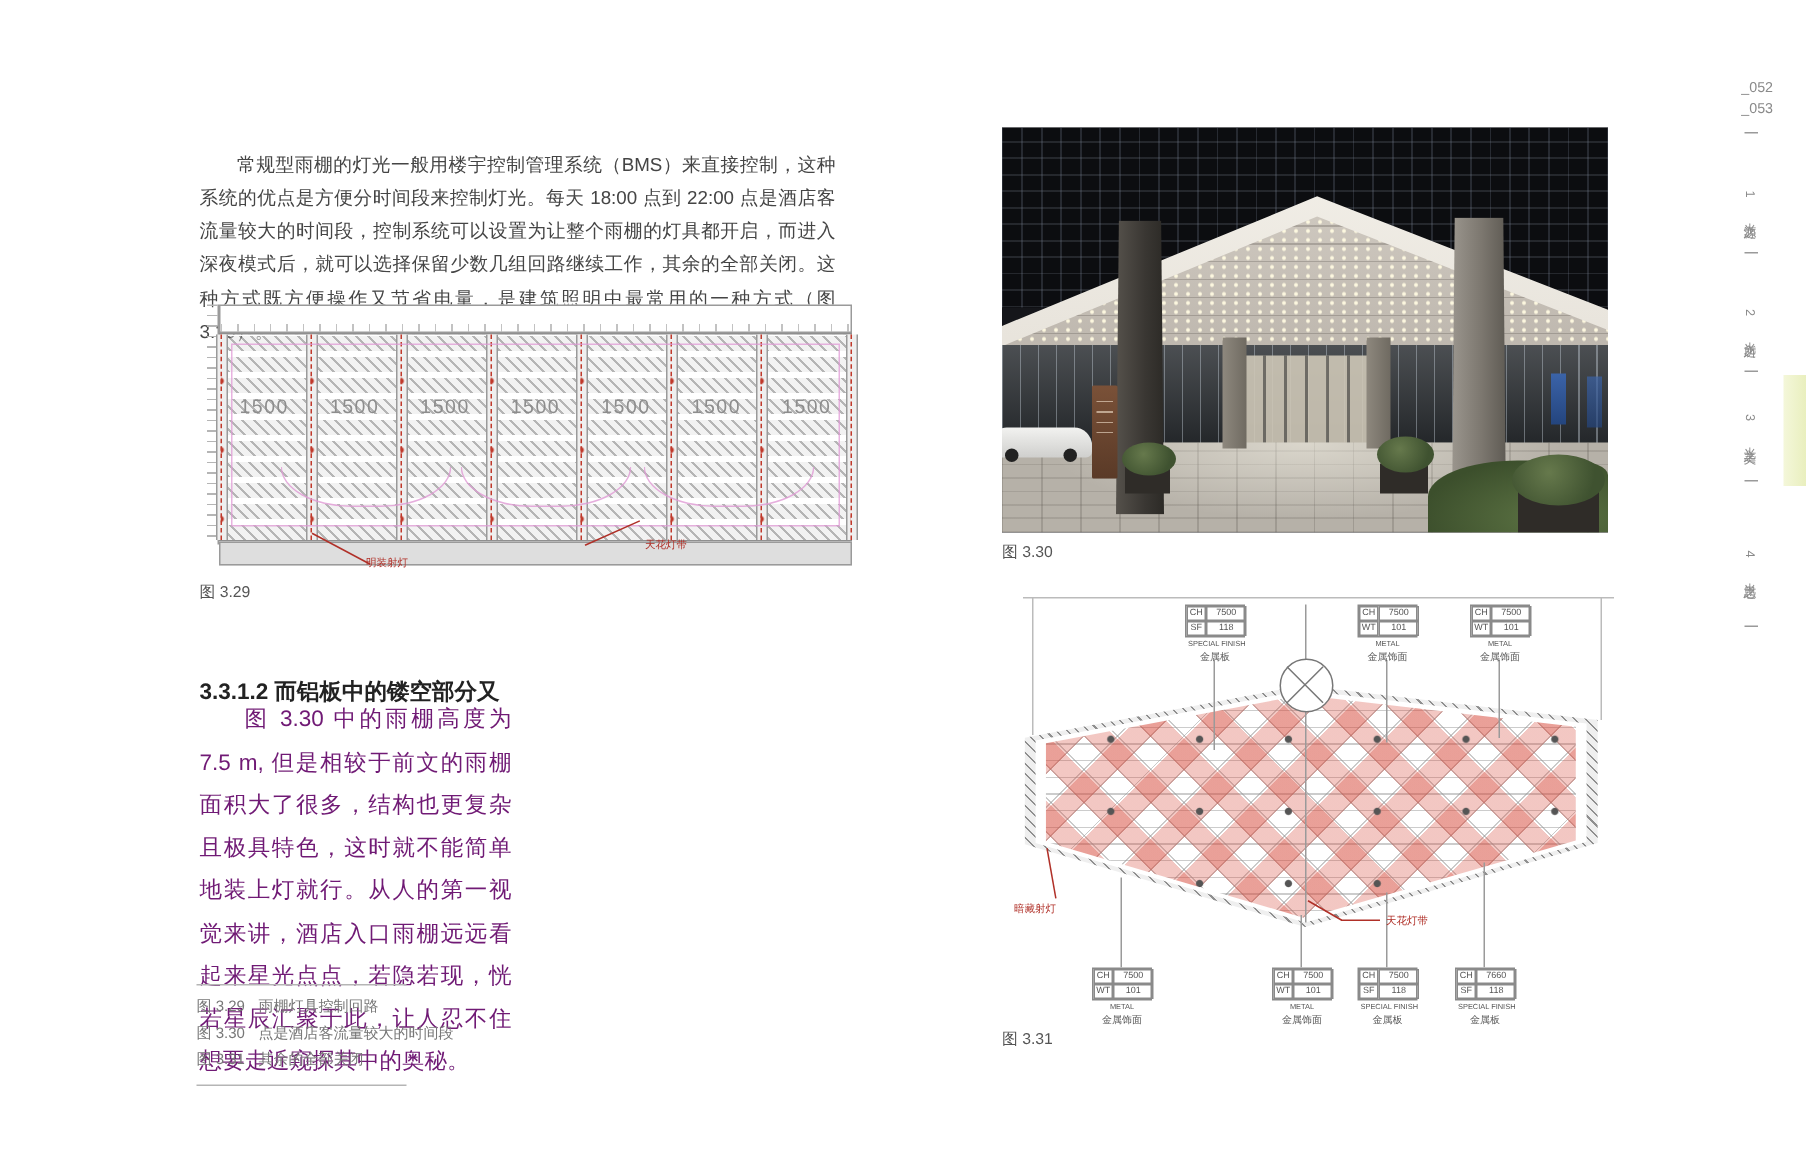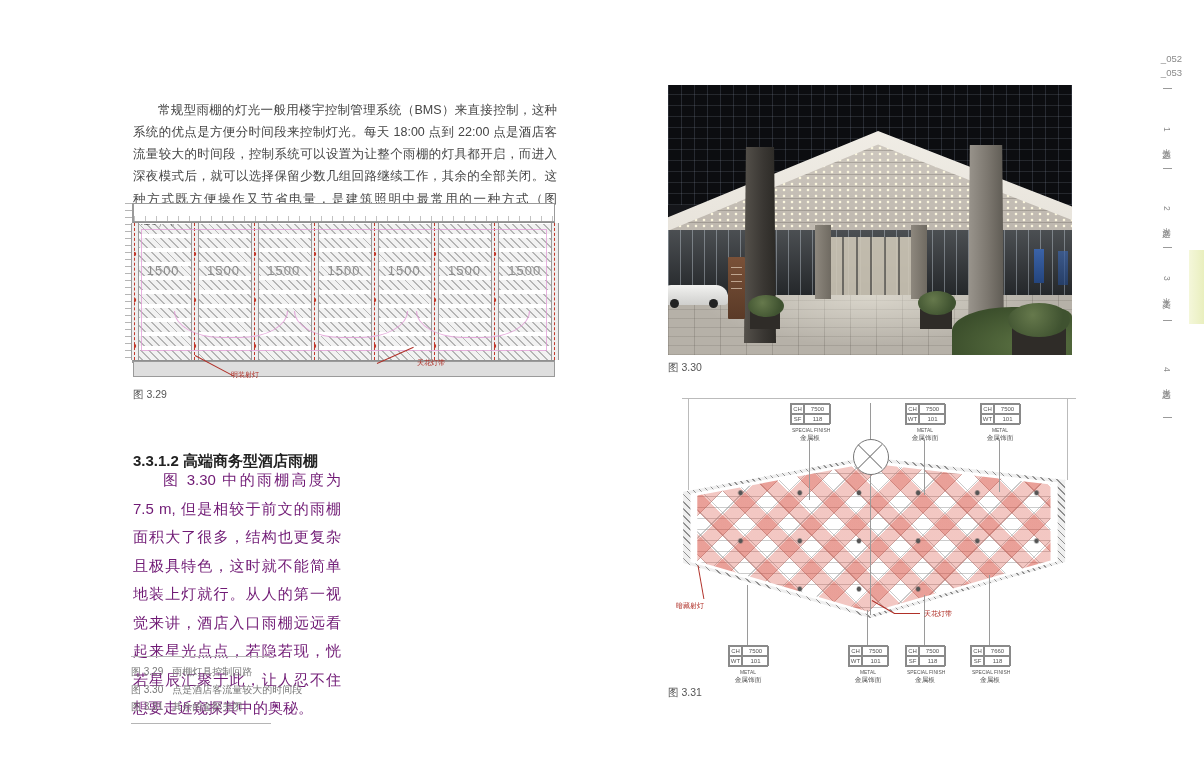--- a/index.html
+++ b/index.html
@@ -25,21 +25,21 @@
 
   
   .pagenums{position:absolute;left:1152px;top:52px;width:30px;text-align:right;font-size:9.5px;color:#8a8a8a;line-height:1.5;}
   .tab-dash{position:absolute;left:1163px;width:9px;border-top:1px solid #9a9a9a;}
   .side-tab{position:absolute;left:1161px;writing-mode:vertical-rl;font-size:8.5px;color:#8a8a8a;letter-spacing:1px;}
   .side-tab .tnum{margin-bottom:6px;}
   .active-band{position:absolute;right:0;top:250px;width:15px;height:74px;
                background:linear-gradient(90deg,#f4f7da,#e9efbe);}
 
   
-  .fig329{position:absolute;left:125px;top:203px;width:432px;height:178px;}
+  .fig329{position:absolute;left:138px;top:203px;width:432px;height:178px;}
   .f29-topband{position:absolute;left:8px;top:0;right:2px;height:17px;background:#fff;
     border:1px solid #9a9a9a;
     background-image:repeating-linear-gradient(90deg,#c2c2c2 0 1px,transparent 1px 11px);
     background-size:100% 5px;background-repeat:no-repeat;background-position:0 100%;}
   .f29-ruler{position:absolute;left:0;top:0;width:7px;height:160px;border-right:1px solid #9a9a9a;
     background-image:repeating-linear-gradient(180deg,#b5b5b5 0 1px,transparent 1px 7px);}
   .f29-body{position:absolute;left:8px;top:19px;right:2px;height:137px;border:1px solid #8f8f8f;
     background-image:
       repeating-linear-gradient(0deg, rgba(255,255,255,0) 0 10px, #ffffff 10px 14px),
       repeating-linear-gradient(45deg, rgba(120,120,120,.55) 0 1.4px, rgba(226,226,226,.45) 1.4px 5.5px);}
@@ -169,21 +169,21 @@
       </div>
     <div class="pink-outline"></div>
     <div class="f29-botband"></div>
     <div class="red-leader" style="left:70px;top:152px;width:44px;transform:rotate(28deg);"></div>
     <span class="red-note" style="left:106px;top:167px;">明装射灯</span>
     <div class="red-leader" style="left:252px;top:160px;width:40px;transform:rotate(-24deg);"></div>
     <span class="red-note" style="left:292px;top:155px;">天花灯带</span>
   </div>
   <span class="fig-caption" style="left:133px;top:388px;">图 3.29</span>
 
-  <h3 class="sec-heading">3.3.1.2  高端商务型酒店雨棚</h3>
+  <h3 class="sec-heading">3.3.1.2  而铝板中的镂空部分又</h3>
   <div class="two-cols">
     <div class="col">
       <p class="indent">图 3.30 中的雨棚高度为 7.5 m, 但是相较于前文的雨棚面积大了很多，结构也更复杂且极具特色，这时就不能简单地装上灯就行。从人的第一视觉来讲，酒店入口雨棚远远看起来星光点点，若隐若现，恍若星辰汇聚于此，让人忍不住想要走近窥探其中的奥秘。</p>
     </div>
   </div>
 
   <div class="cap-list">
     <div class="rule"></div>
     <div class="cap-row">
       <span class="fign">图 3.29</span>

